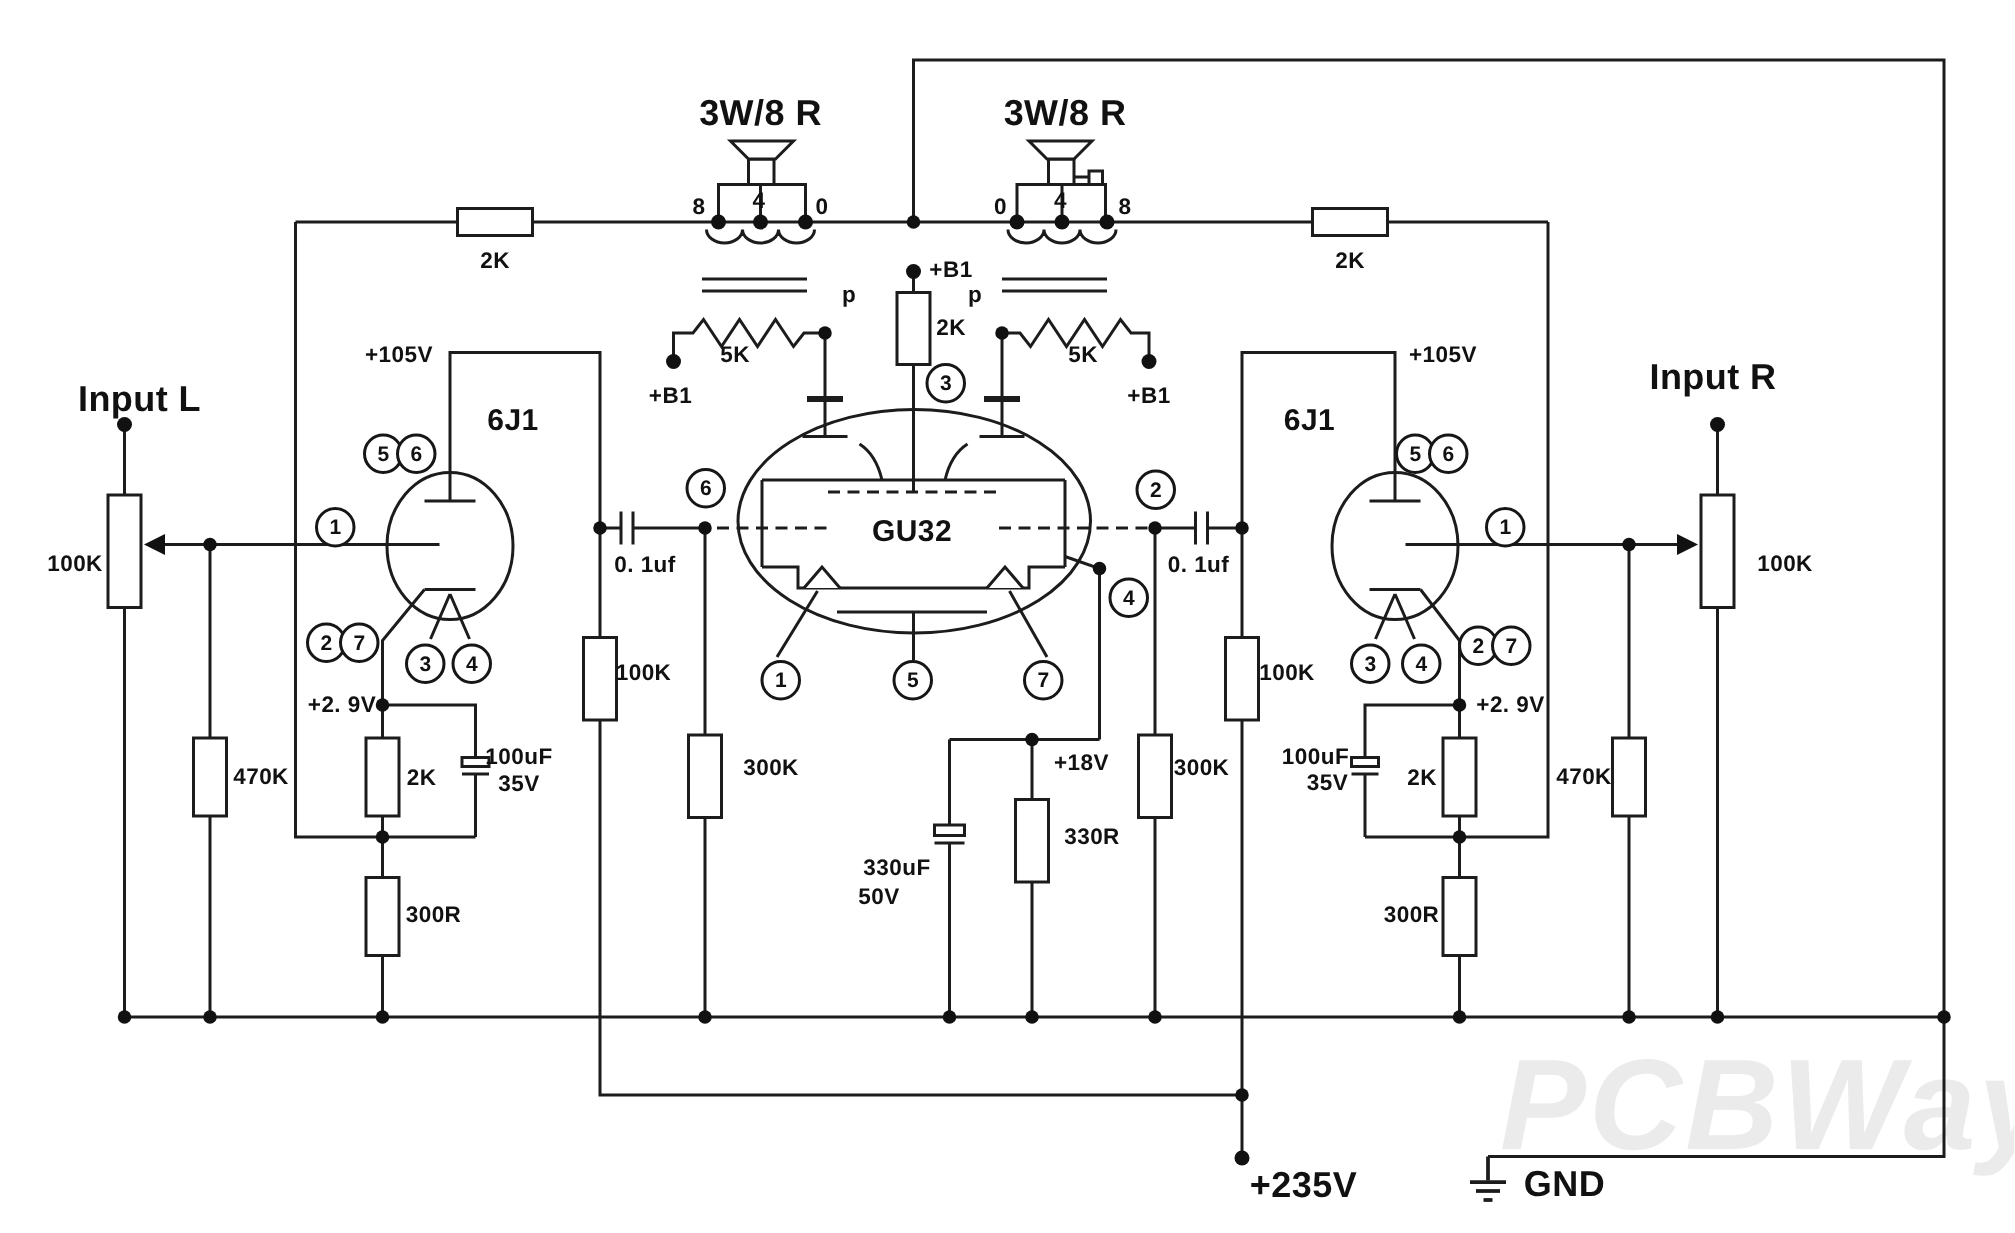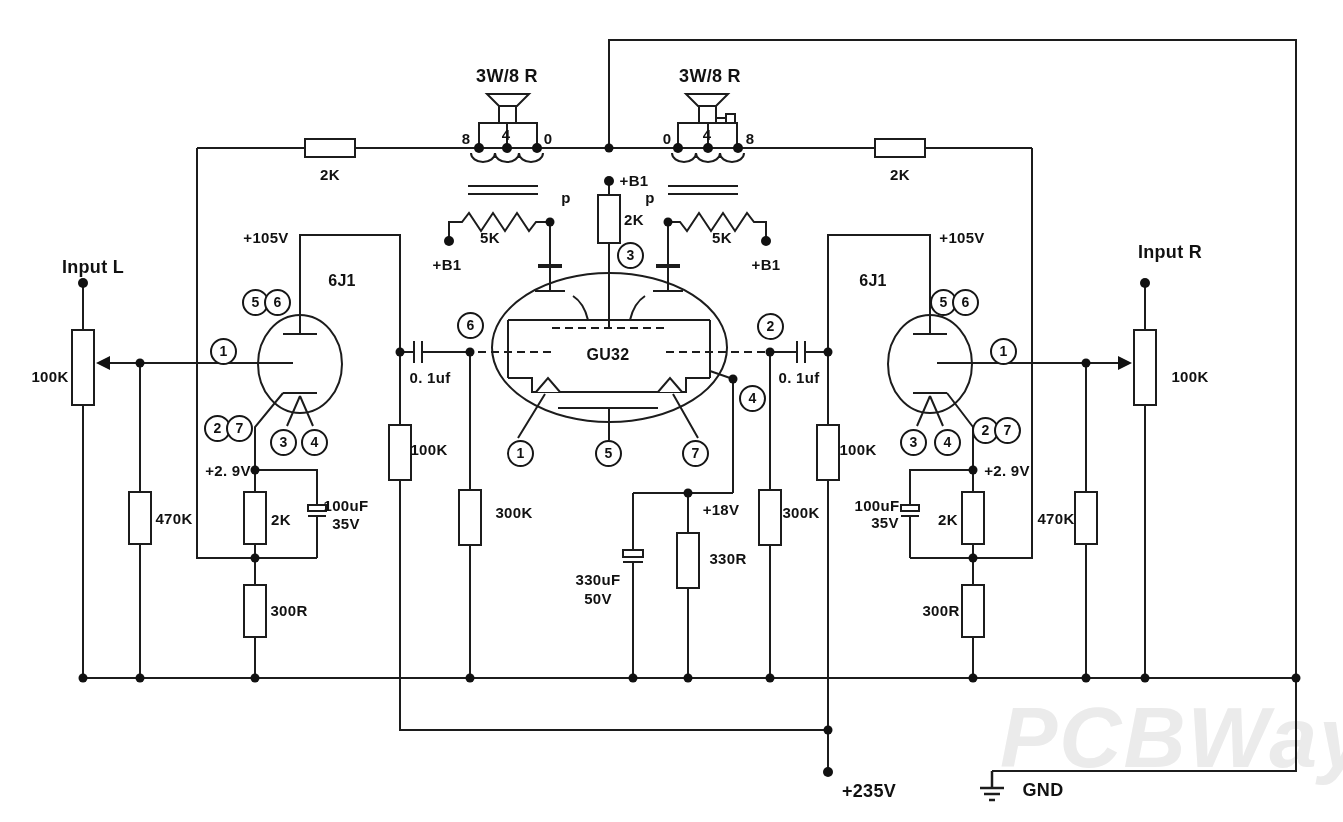--- a/index.html
+++ b/index.html
@@ -1,22 +1,22 @@
 <!DOCTYPE html>
 <html><head>
 <meta charset="utf-8">
 <style>
   html,body{margin:0;padding:0;background:#fff}
   .stage{position:relative;width:1343px;height:822px;background:#fff;overflow:hidden;
          font-family:"Liberation Sans",sans-serif;}
   .schem-svg{position:absolute;left:0;top:0;z-index:1}
   .lbl{position:absolute;transform:translate(-50%,-50%);font-weight:bold;font-size:15px;
        color:#111;white-space:nowrap;z-index:2;letter-spacing:0.3px}
-  .lbl-lg{font-size:18px}
-  .lbl-xl{font-size:16px}
+  .lbl-lg{font-size:24px}
+  .lbl-xl{font-size:20px}
   .pin{position:absolute;width:23px;height:23px;margin-left:-13px;margin-top:-13px;
        border:2px solid #161616;border-radius:50%;background:#fff;text-align:center;
        line-height:22px;font-weight:bold;font-size:14px;color:#111;z-index:2}
   .watermark{position:absolute;left:1000px;top:688px;z-index:0;font-size:86px;font-weight:bold;
        font-style:italic;color:#ebebeb;white-space:nowrap;letter-spacing:2px}
 </style>
 </head>
 <body>
 
 <div class="stage">
@@ -205,21 +205,21 @@
         <circle cx="688" cy="678" r="4.5"></circle>
       <circle cx="770" cy="678" r="4.5"></circle>
         <circle cx="973" cy="678" r="4.5"></circle>
       <circle cx="1086" cy="678" r="4.5"></circle>
         <circle cx="1145" cy="678" r="4.5"></circle>
       <circle cx="1296" cy="678" r="4.5"></circle>
     </g>
   </svg>
 
   <div class="lbl lbl-lg" style="left:93px;top:267px">Input L</div>
-  <div class="lbl lbl-lg" style="left:1170px;top:252px">Input R</div>
+  <div class="lbl lbl-lg" style="left:1142px;top:252px">Input R</div>
   <div class="lbl" style="left:50px;top:376px">100K</div>
   <div class="lbl" style="left:1190px;top:376px">100K</div>
   <div class="lbl" style="left:330px;top:174px">2K</div>
   <div class="lbl" style="left:900px;top:174px">2K</div>
 
   <div class="lbl lbl-lg" style="left:507px;top:76px">3W/8 R</div>
   <div class="lbl lbl-lg" style="left:710px;top:76px">3W/8 R</div>
   <div class="lbl" style="left:466px;top:138px">8</div>
   <div class="lbl" style="left:506px;top:134px">4</div>
   <div class="lbl" style="left:548px;top:138px">0</div>
@@ -256,21 +256,21 @@
   <div class="lbl" style="left:430px;top:377px">0. 1uf</div>
   <div class="lbl" style="left:799px;top:377px">0. 1uf</div>
   <div class="lbl" style="left:429px;top:449px">100K</div>
   <div class="lbl" style="left:858px;top:449px">100K</div>
   <div class="lbl" style="left:514px;top:512px">300K</div>
   <div class="lbl" style="left:801px;top:512px">300K</div>
 
   <div class="lbl" style="left:721px;top:509px">+18V</div>
   <div class="lbl" style="left:728px;top:558px">330R</div>
   <div class="lbl" style="left:598px;top:579px">330uF</div>
-  <div class="lbl" style="left:598px;top:598px">50V</div>
+  <div class="lbl" style="left:586px;top:598px">50V</div>
 
   <div class="lbl lbl-lg" style="left:869px;top:791px">+235V</div>
   <div class="lbl lbl-lg" style="left:1043px;top:790px">GND</div>
 
   <div class="pin" style="left:255px;top:302px">5</div>
   <div class="pin" style="left:277px;top:302px">6</div>
   <div class="pin" style="left:223px;top:351px">1</div>
   <div class="pin" style="left:217px;top:428px">2</div>
   <div class="pin" style="left:239px;top:428px">7</div>
   <div class="pin" style="left:283px;top:442px">3</div>

